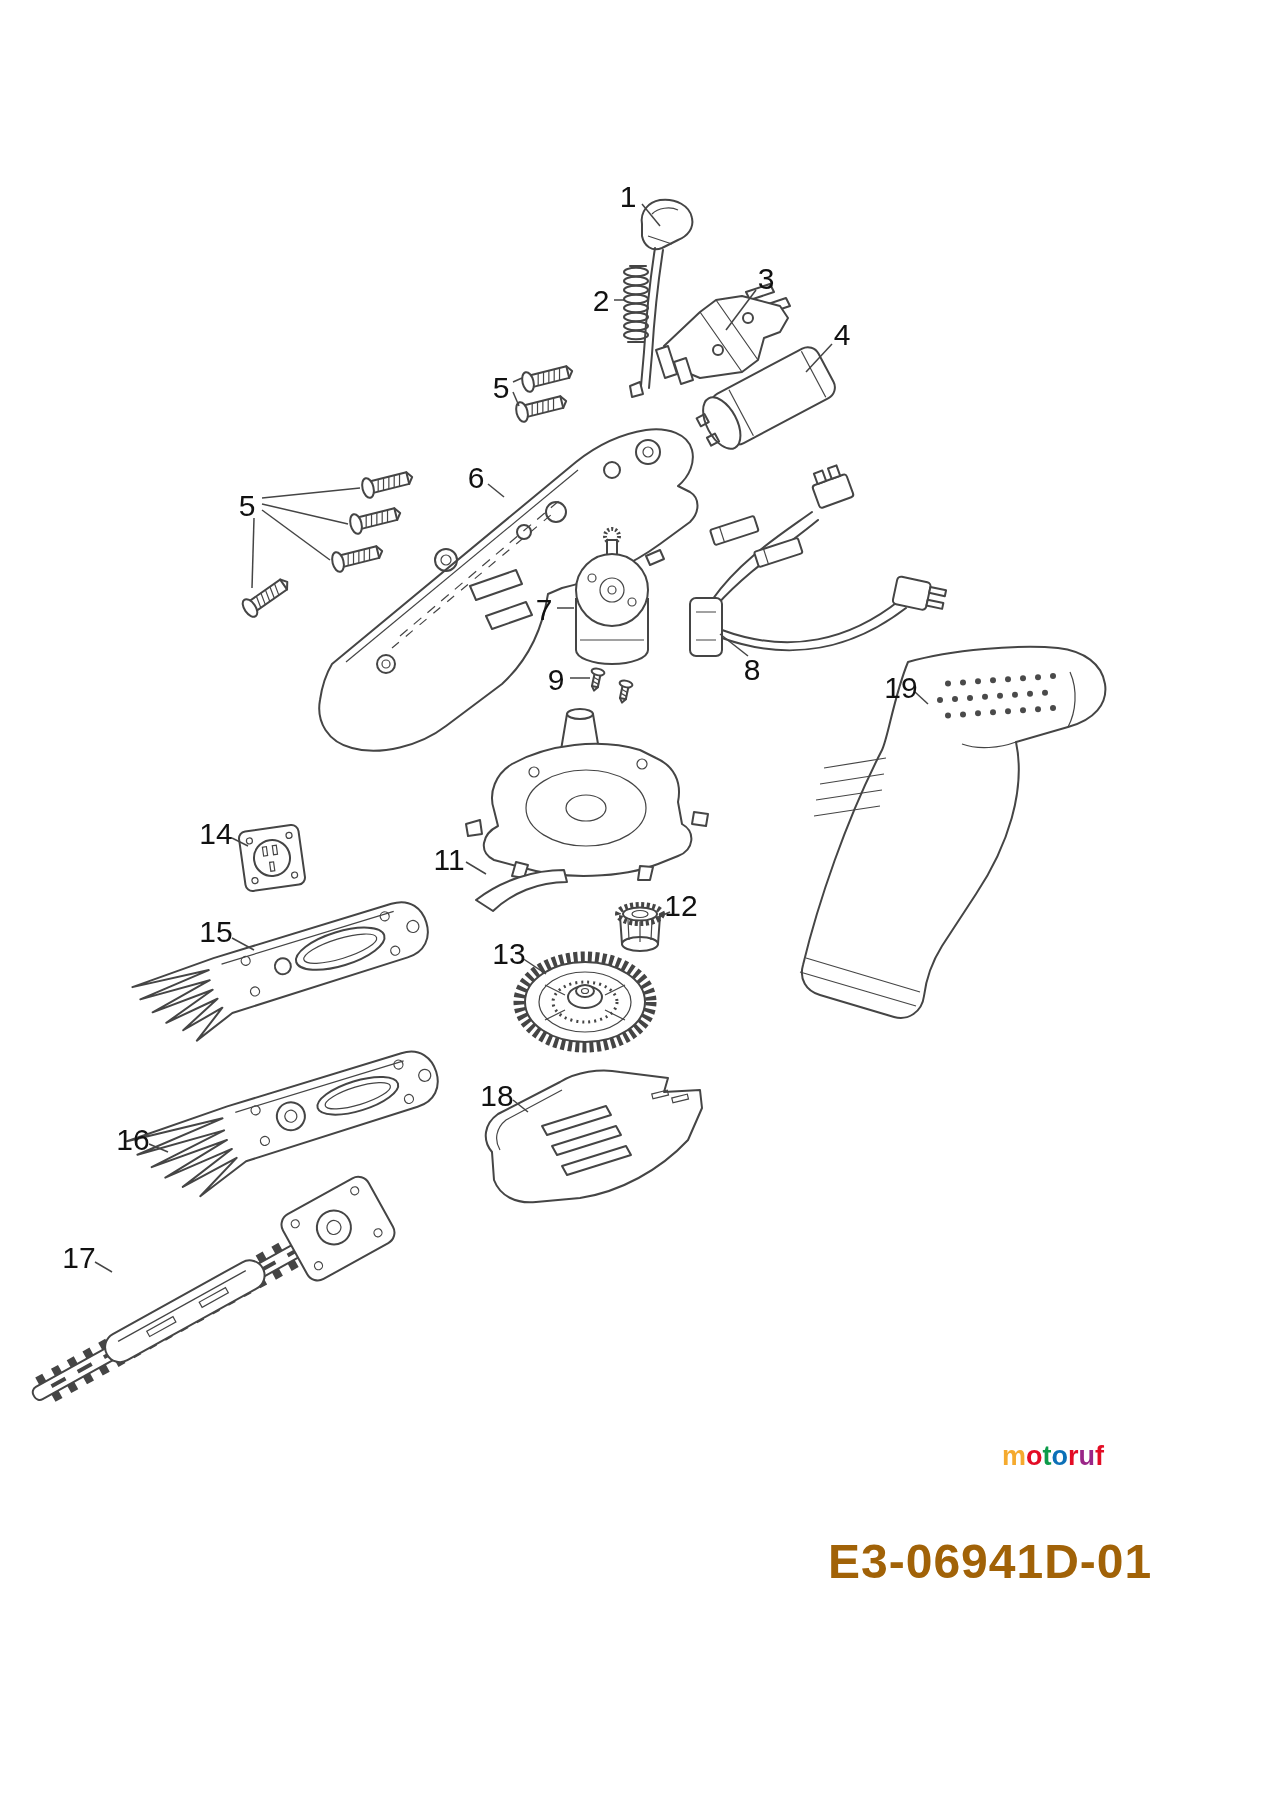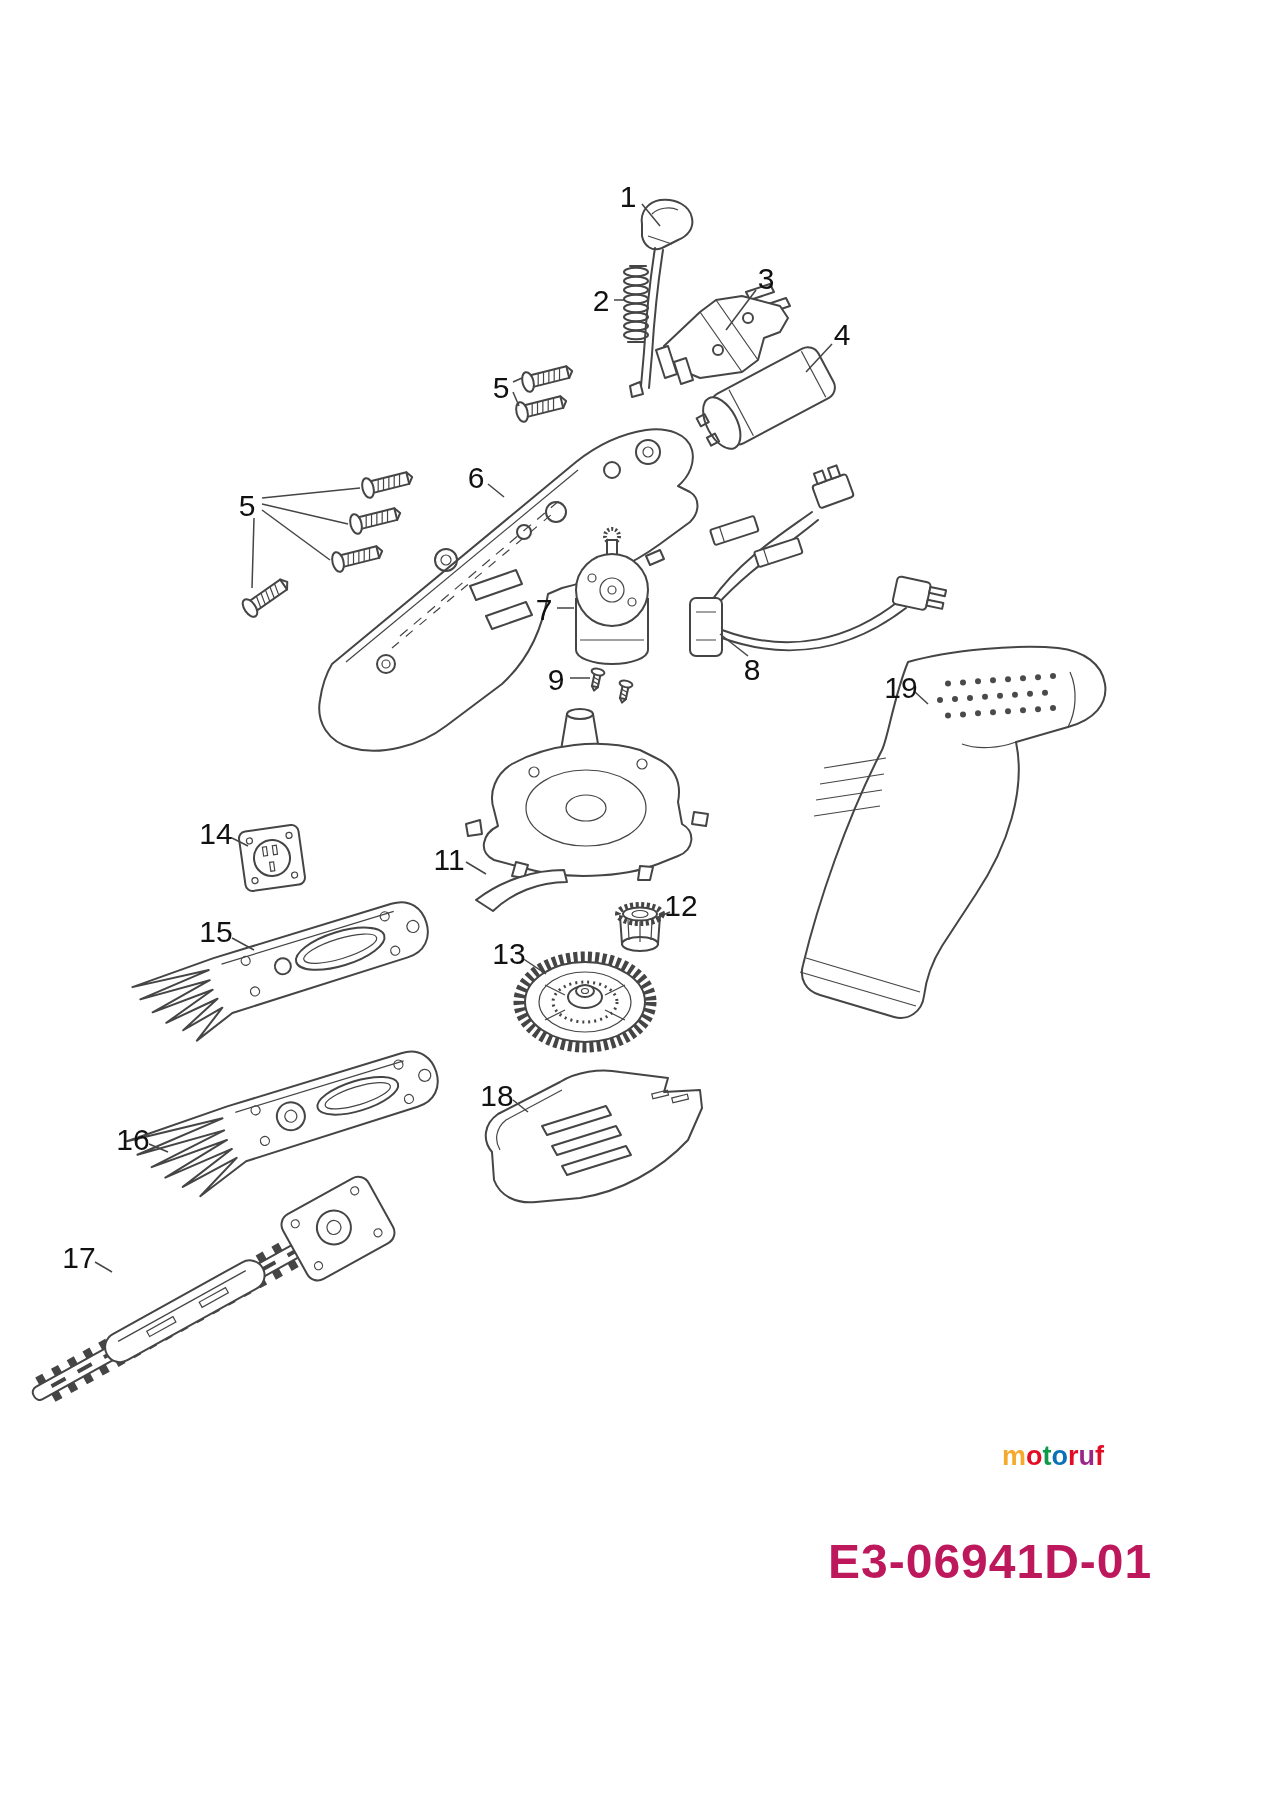--- a/index.html
+++ b/index.html
@@ -7,21 +7,21 @@
         font-family:"Liberation Sans", sans-serif;}
   #diagram-svg{position:absolute;left:0;top:0;}
   .ln{fill:none;stroke:#454545;stroke-width:2;stroke-linecap:round;stroke-linejoin:round;}
   .thin{fill:none;stroke:#454545;stroke-width:1.2;}
   .wf{fill:#ffffff;stroke:#454545;stroke-width:2;stroke-linejoin:round;}
   .teeth{fill:none;stroke:#454545;}
   .dot{fill:#4a4a4a;}
   .part-label{font:30px "Liberation Sans", sans-serif;fill:#111111;}
   .leader{stroke:#454545;stroke-width:1.5;}
   #diagram-code{position:absolute;left:828px;top:1534px;white-space:nowrap;
-      font:700 48px "Liberation Sans", sans-serif;color:#be185d;letter-spacing:1px;}
+      font:700 48px "Liberation Sans", sans-serif;color:#a16207;letter-spacing:1px;}
   #watermark{position:absolute;left:1002px;top:1441px;white-space:nowrap;z-index:5;
       font:700 27px "Liberation Sans", sans-serif;letter-spacing:0px;opacity:0.95;}
 </style>
 </head>
 <body>
 
 <div id="page">
 
 <svg id="diagram-svg" width="1272" height="1800" viewBox="0 0 1272 1800">
 

